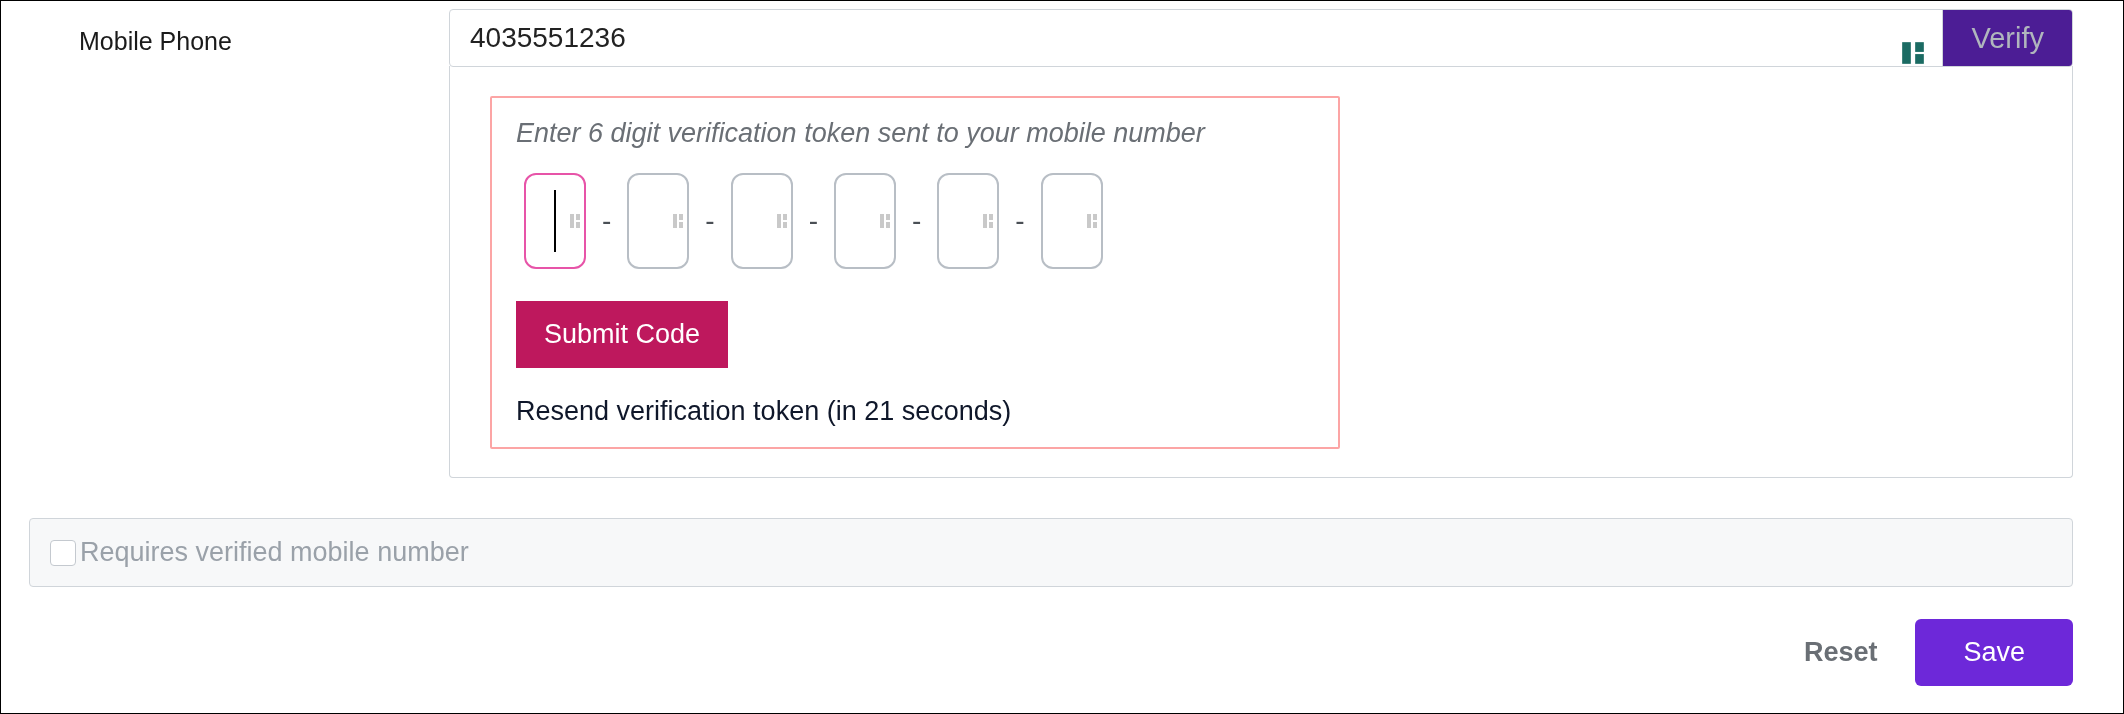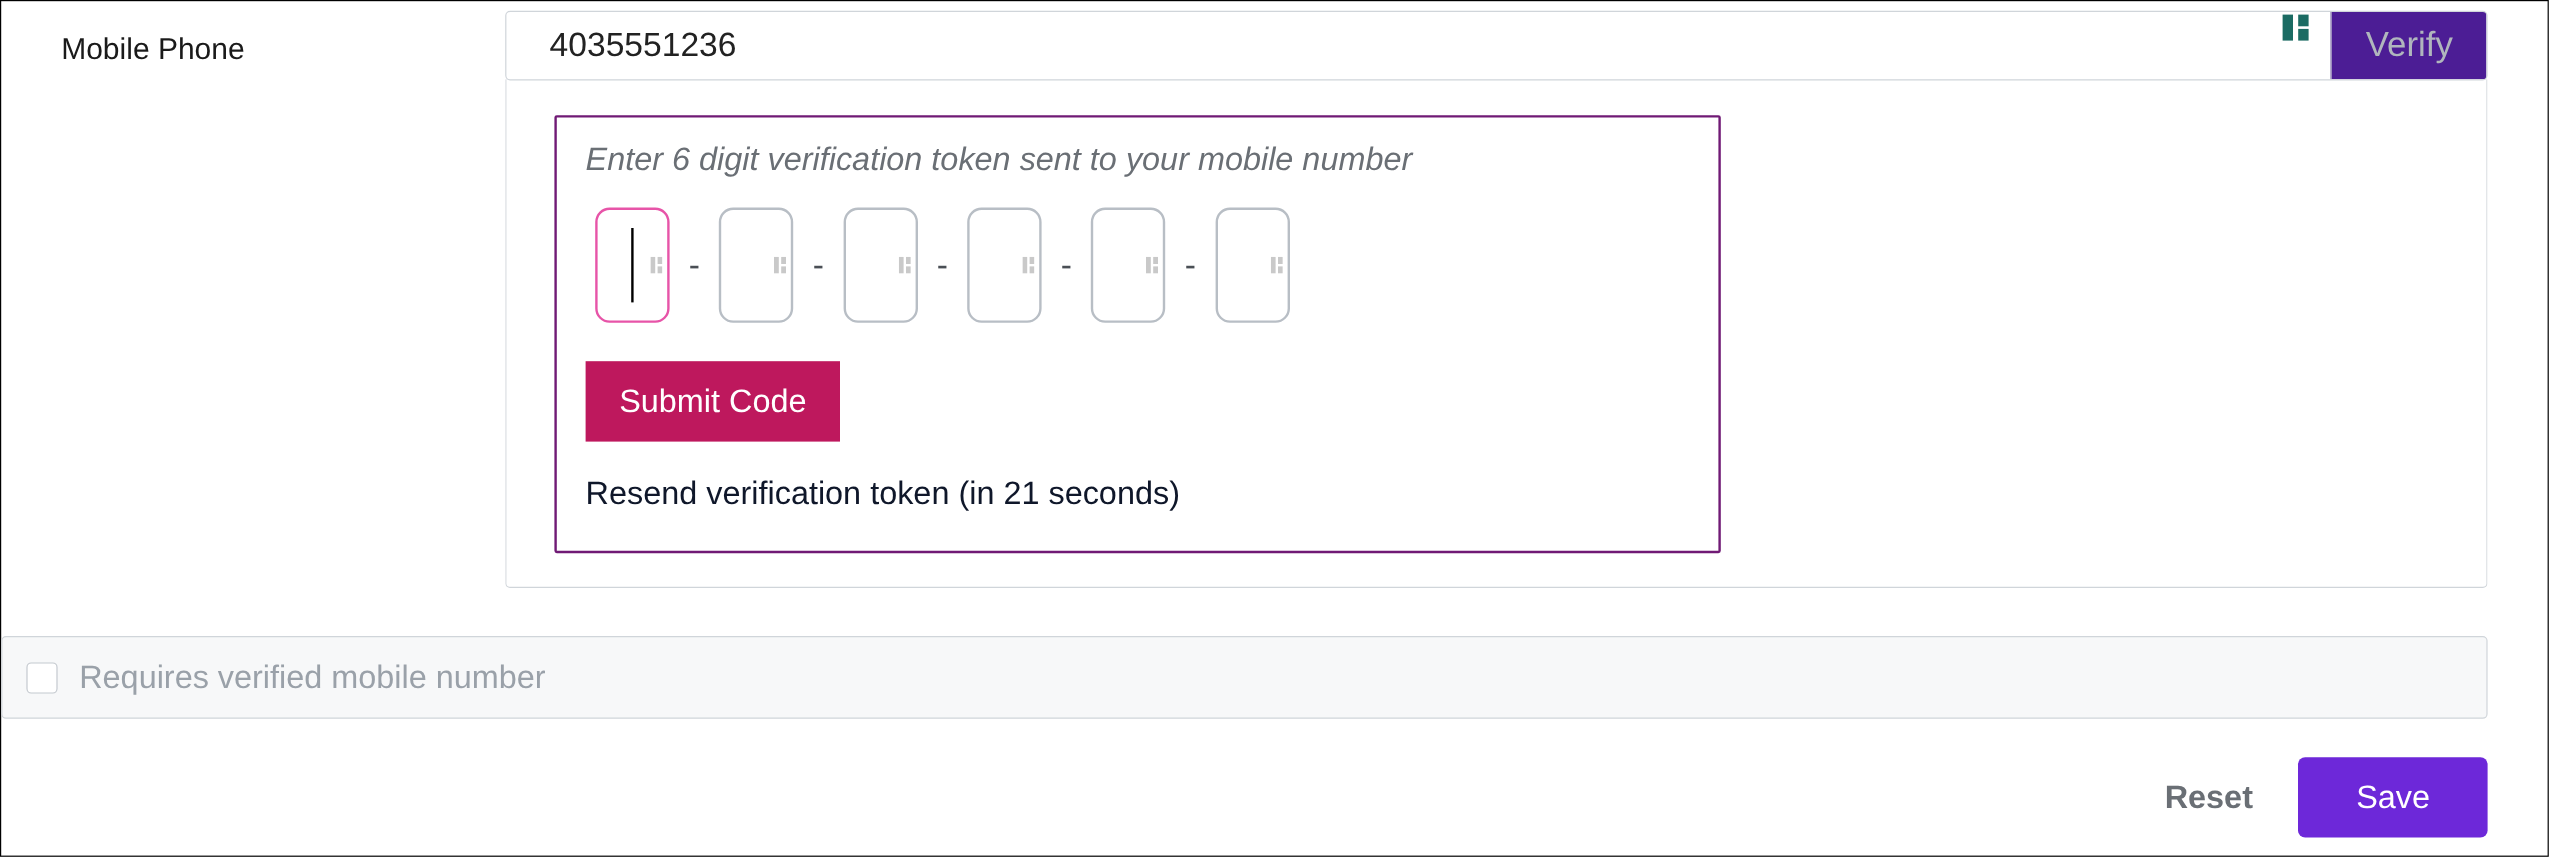--- a/index.html
+++ b/index.html
@@ -15,41 +15,41 @@
       width: 2124px;
       height: 714px;
     }
     .form-container {
       padding: 0;
     }
     .form-row {
       display: flex;
       align-items: flex-start;
       padding: 8px 0;
+      margin-left: 28px;
     }
     .form-label {
       width: 420px;
       padding: 18px 0 0 50px;
       font-size: 25px;
       color: #1a1a1a;
       font-weight: 500;
     }
     .form-content {
       flex: 1;
       padding-right: 50px;
     }
     .phone-input-wrapper {
       display: flex;
-      align-items: flex-start;
+      align-items: flex-end;
       border: 1px solid #d0d5da;
       border-radius: 4px;
       background: #fff;
       height: 58px;
       overflow: hidden;
-      padding-left: 16px;
     }
     .phone-input {
       flex: 1;
       border: none;
       padding: 0 20px;
       font-size: 28px;
       color: #222;
       outline: none;
       background: transparent;
       height: 100%;
@@ -73,24 +73,24 @@
       cursor: pointer;
     }
     .verification-panel {
       border: 1px solid #d0d5da;
       border-radius: 0 0 4px 4px;
       border-top: none;
       padding: 30px 40px 28px 40px;
       margin-top: -1px;
     }
     .verification-box {
-      border: 2px solid #701a75;
+      border: 2px solid #fca5a5;
       border-radius: 2px;
-      padding: 20px 24px 32px 24px;
-      width: 972px;
+      padding: 20px 24px 20px 24px;
+      width: 850px;
     }
     .verification-instruction {
       font-style: italic;
       font-size: 27px;
       color: #6a6f75;
       margin-bottom: 24px;
     }
     .digit-inputs {
       display: flex;
       align-items: center;
@@ -144,21 +144,21 @@
       font-size: 27px;
       color: #0f172a;
     }
     .twofactor-box {
       border: 1px solid #d0d5da;
       border-radius: 4px;
       background: #f7f8f9;
       padding: 18px 20px;
       display: flex;
       align-items: center;
-      gap: 18px;
+      gap: 4px;
     }
     .twofactor-checkbox {
       width: 26px;
       height: 26px;
       border: 1px solid #c4c9cf;
       border-radius: 4px;
       background: #fff;
       cursor: not-allowed;
       appearance: none;
     }

